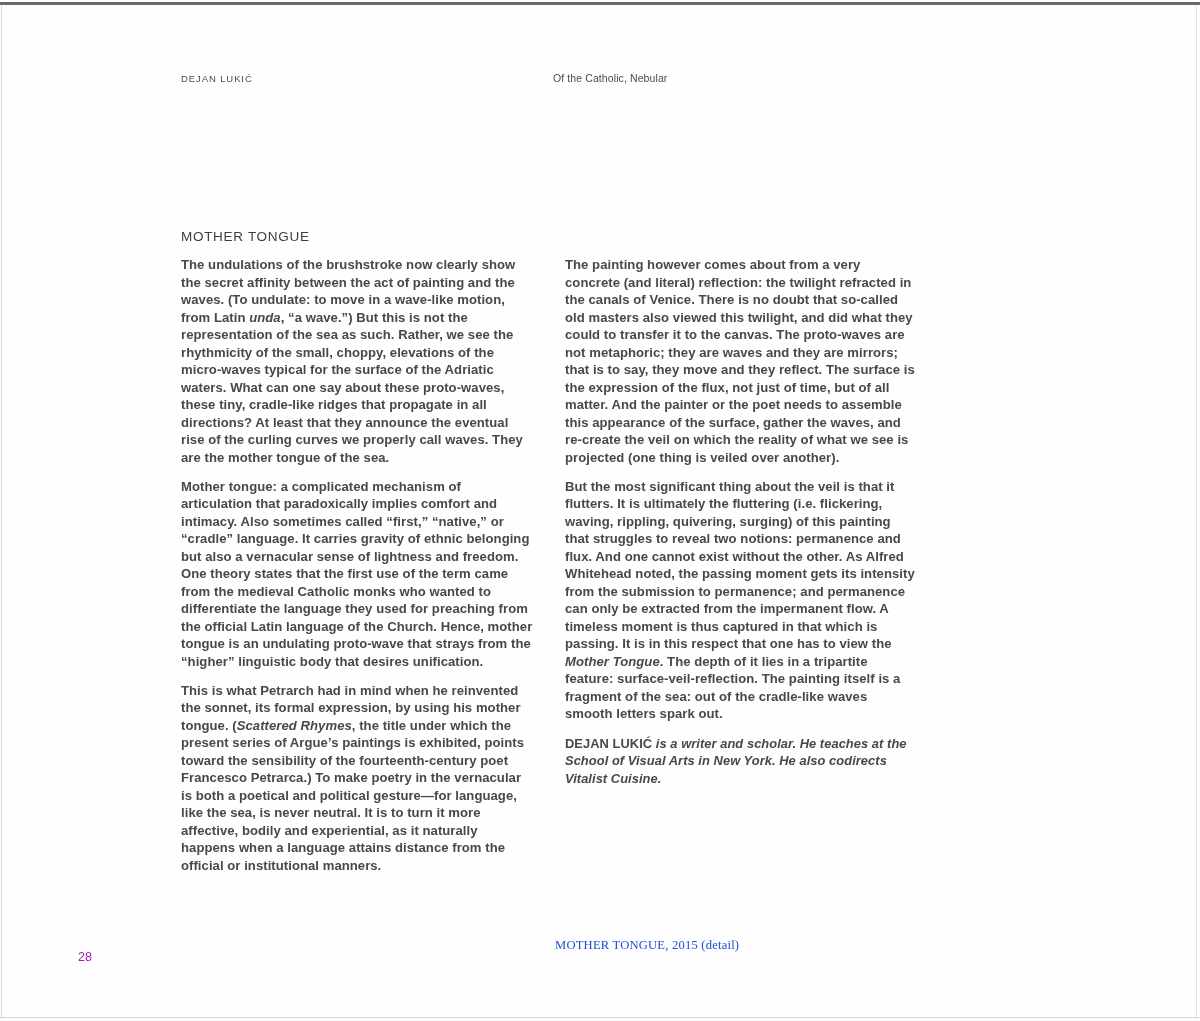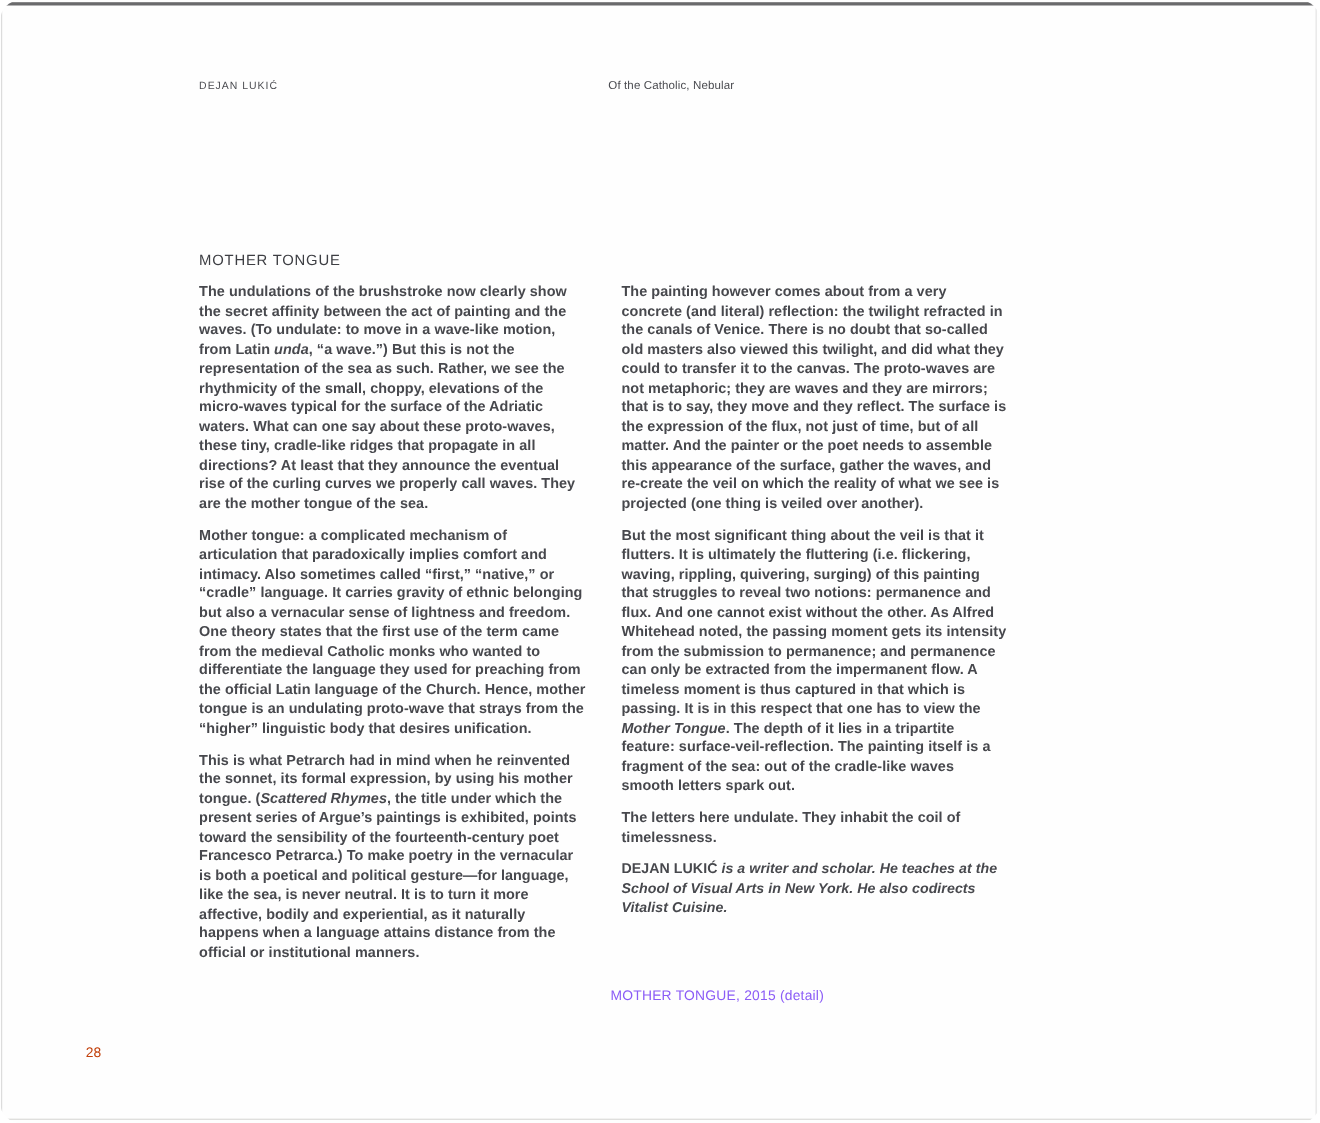--- a/index.html
+++ b/index.html
@@ -5,21 +5,20 @@
   * { box-sizing: border-box; }
   html, body { margin: 0; padding: 0; background: #ffffff; }
   .page {
     position: relative;
     width: 1200px;
     height: 1021px;
     background: #fefefe;
     font-family: "Liberation Sans", "DejaVu Sans", sans-serif;
     color: #47484d;
     overflow: hidden;
-    border-radius: 19px;
   }
   .rule-top {
     position: absolute; top: 2px; left: 0; width: 100%; height: 3px;
     background: #6a6a6c;
   }
   .edge-left  { position: absolute; top: 5px; left: 1px; width: 1px; height: 1014px; background: #d9d9d9; }
   .edge-right { position: absolute; top: 5px; right: 3px; width: 1px; height: 1014px; background: #e2e2e2; }
   .edge-bottom{ position: absolute; left: 0; bottom: 3px; width: 100%; height: 1px; background: #d7d7d5; }
 
   .running-author {
@@ -42,26 +41,26 @@
     font-size: 13.1px; line-height: 17.5px; letter-spacing: 0.05px;
   }
   .col-left  { left: 181px; }
   .col-right { left: 565px; }
   .col p { margin: 0 0 11.5px 0; font-weight: bold; }
 
   .bio { margin-top: 12px; font-size: 12.9px; line-height: 17.5px; }
   .bio p { margin: 0; }
 
   .caption {
-    position: absolute; left: 555px; top: 898px;
-    font-size: 12.6px; color: #8b5cf6; letter-spacing: 0.2px;
+    position: absolute; left: 555px; top: 938px;
+    font-size: 12.6px; color: #1d4ed8; letter-spacing: 0.2px; font-family: Liberation Serif, serif;
   }
   .page-number {
     position: absolute; left: 78px; top: 950px;
-    font-size: 12.6px; color: #c2410c;
+    font-size: 12.6px; color: #a21caf;
   }
 </style>
 </head>
 <body>
 
 <div class="page">
   <div class="rule-top"></div>
   <div class="edge-left"></div>
   <div class="edge-right"></div>
   <div class="edge-bottom"></div>
@@ -75,21 +74,20 @@
   <div class="col col-left">
       <p>The undulations of the brushstroke now clearly show the secret affinity between the act of painting and the waves. (To undulate: to move in a wave-like motion, from Latin <i>unda</i>, “a wave.”) But this is not the representation of the sea as such. Rather, we see the rhythmicity of the small, choppy, elevations of the micro-waves typical for the surface of the Adriatic waters. What can one say about these proto-waves, these tiny, cradle-like ridges that propagate in all directions? At least that they announce the eventual rise of the curling curves we properly call waves. They are the mother tongue of the sea.</p>
       <p>Mother tongue: a complicated mechanism of articulation that paradoxically implies comfort and intimacy. Also sometimes called “first,” “native,” or “cradle” language. It carries gravity of ethnic belonging but also a vernacular sense of lightness and freedom. One theory states that the first use of the term came from the medieval Catholic monks who wanted to differentiate the language they used for preaching from the official Latin language of the Church. Hence, mother tongue is an undulating proto-wave that strays from the “higher” linguistic body that desires unification.</p>
       <p>This is what Petrarch had in mind when he reinvented the sonnet, its formal expression, by using his mother tongue. (<i>Scattered Rhymes</i>, the title under which the present series of Argue’s paintings is exhibited, points toward the sensibility of the fourteenth-century poet Francesco Petrarca.) To make poetry in the vernacular is both a poetical and political gesture—for language, like the sea, is never neutral. It is to turn it more affective, bodily and experiential, as it naturally happens when a language attains distance from the official or institutional manners.</p>
     </div>
 
   <div class="col col-right">
     <div>
         <p>The painting however comes about from a very concrete (and literal) reflection: the twilight refracted in the canals of Venice. There is no doubt that so-called old masters also viewed this twilight, and did what they could to transfer it to the canvas. The proto-waves are not metaphoric; they are waves and they are mirrors; that is to say, they move and they reflect. The surface is the expression of the flux, not just of time, but of all matter. And the painter or the poet needs to assemble this appearance of the surface, gather the waves, and re-create the veil on which the reality of what we see is projected (one thing is veiled over another).</p>
         <p>But the most significant thing about the veil is that it flutters. It is ultimately the fluttering (i.e. flickering, waving, rippling, quivering, surging) of this painting that struggles to reveal two notions: permanence and flux. And one cannot exist without the other. As Alfred Whitehead noted, the passing moment gets its intensity from the submission to permanence; and permanence can only be extracted from the impermanent flow. A timeless moment is thus captured in that which is passing. It is in this respect that one has to view the <i>Mother Tongue</i>. The depth of it lies in a tripartite feature: surface-veil-reflection. The painting itself is a fragment of the sea: out of the cradle-like waves smooth letters spark out.</p>
-        <p>The letters here undulate. They inhabit the coil of timelessness.</p>
       </div>
     <div class="bio">
         <p>DEJAN LUKIĆ <i>is a writer and scholar. He teaches at the School of Visual Arts in New York. He also codirects Vitalist Cuisine.</i></p>
       </div>
   </div>
 
   <div class="caption">MOTHER TONGUE, 2015 (detail)</div>
 
   <div class="page-number">28</div>
 </div>

